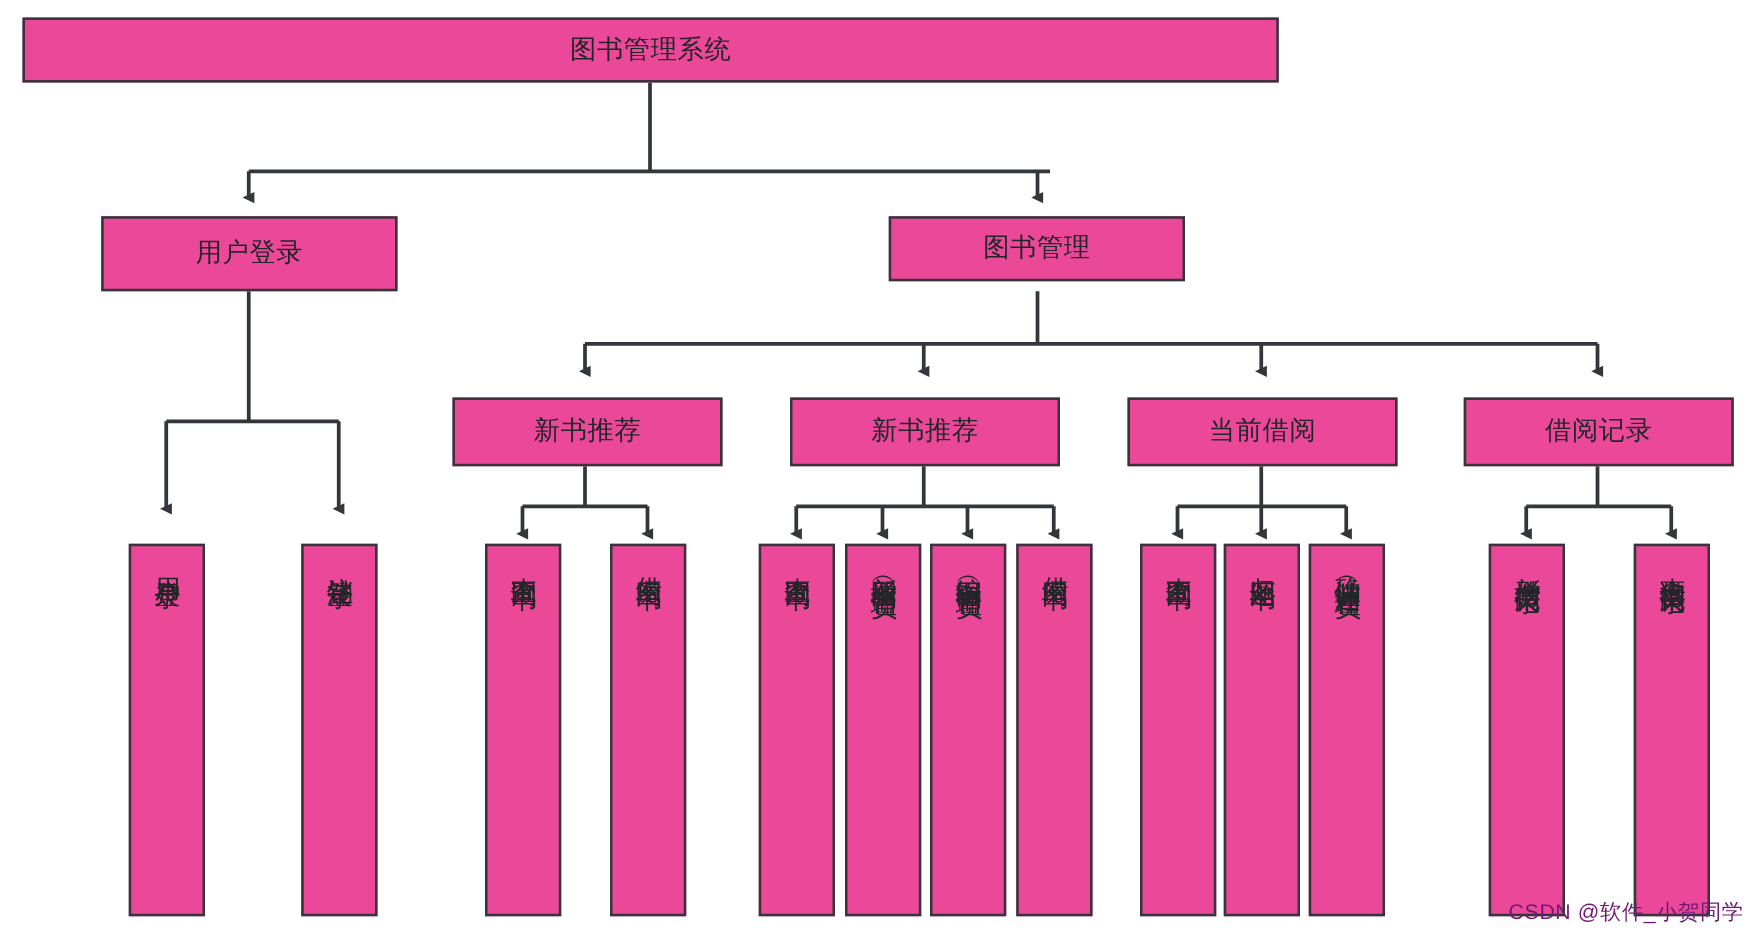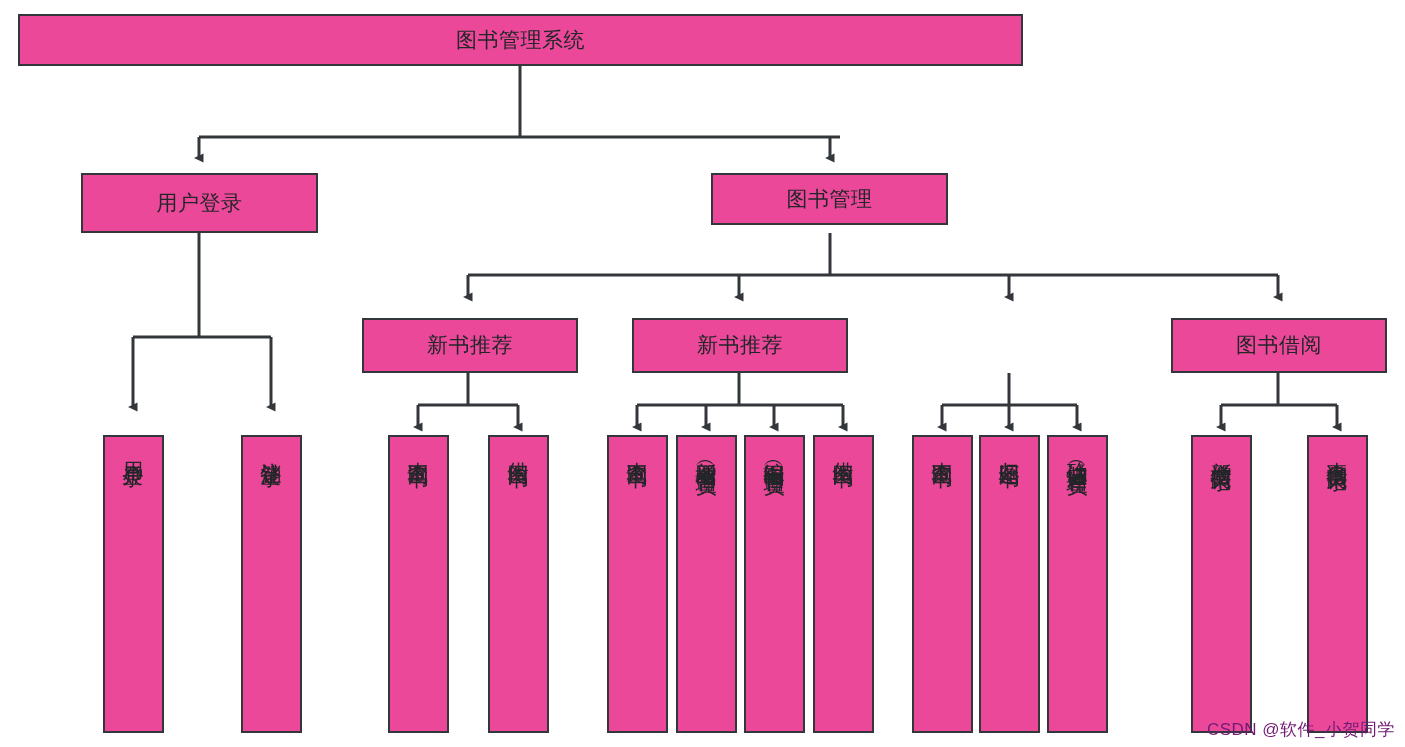--- a/index.html
+++ b/index.html
@@ -132,23 +132,26 @@
   </div>
 
   <div class="node node-h" style="left:362px; top:318px; width:216px; height:55px;">
     <span class="node-label">新书推荐</span>
   </div>
 
   <div class="node node-h" style="left:632px; top:318px; width:216px; height:55px;">
     <span class="node-label">新书推荐</span>
   </div>
 
+  <div class="node node-h" style="left:902px; top:318px; width:216px; height:55px;">
+    <span class="node-label">当前借阅</span>
+  </div>
 
   <div class="node node-h" style="left:1171px; top:318px; width:216px; height:55px;">
-    <span class="node-label">图书借阅</span>
+    <span class="node-label">借阅记录</span>
   </div>
 
   <div class="node node-v" style="left:103px; top:435px; width:61px; height:298px;">
     <span class="node-label">用户登录</span>
   </div>
   <div class="node node-v" style="left:241px; top:435px; width:61px; height:298px;">
     <span class="node-label">注销登录</span>
   </div>
 
   <div class="node node-v" style="left:388px; top:435px; width:61px; height:298px;">

